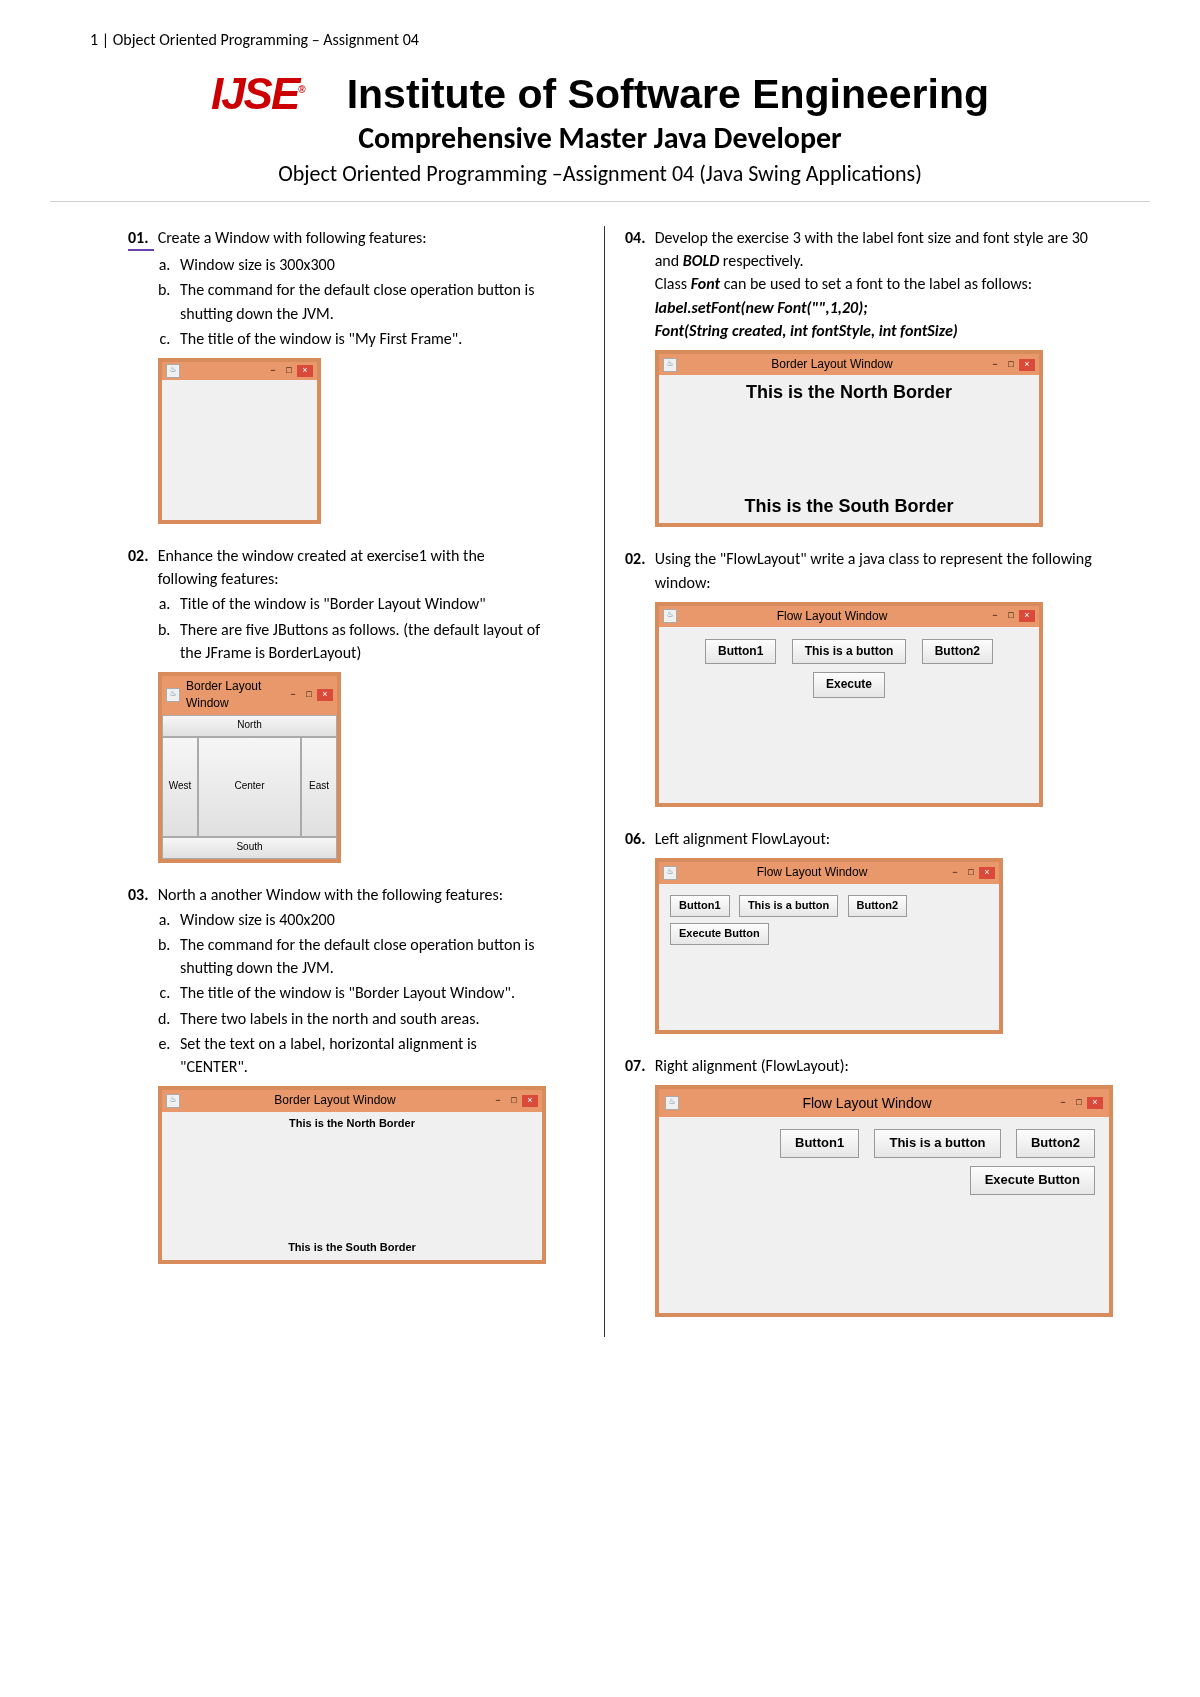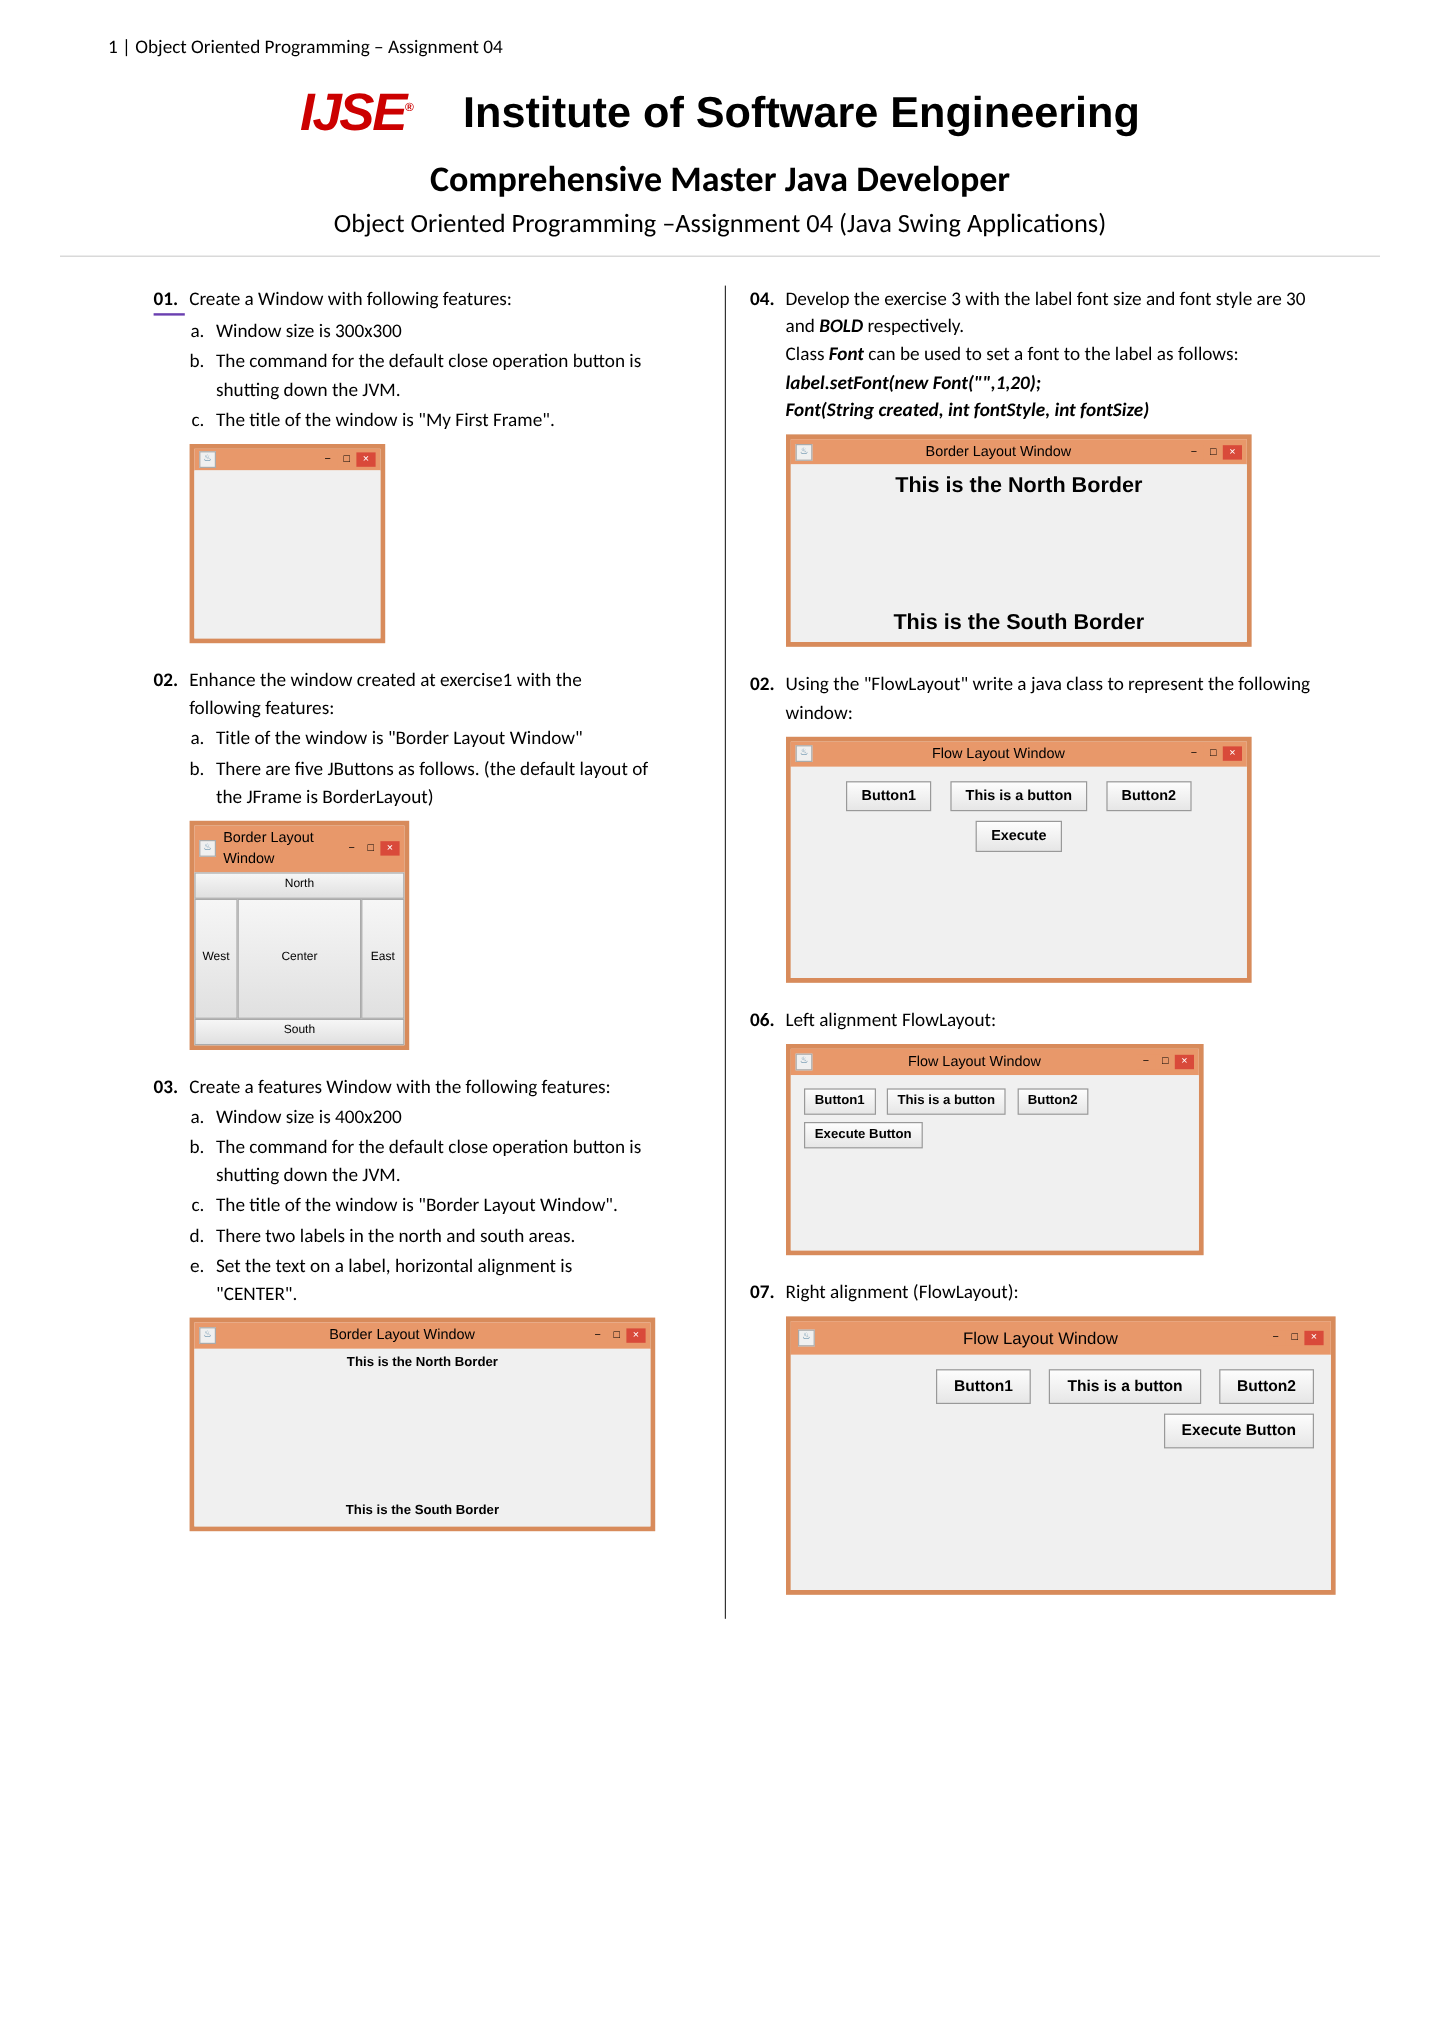--- a/index.html
+++ b/index.html
@@ -20,40 +20,40 @@
   }
   .title-block {
     text-align: center;
     margin-bottom: 10px;
   }
   .logo-row {
     display: flex;
     align-items: center;
     justify-content: center;
     gap: 41px;
-    margin-bottom: 12px;
+    margin-bottom: 0;
   }
   .ijse-logo {
     font-family: Arial, sans-serif;
     font-size: 44px;
     font-weight: 900;
     color: #c00;
     letter-spacing: -2px;
     font-style: italic;
     position: relative;
   }
   .ijse-logo .reg {
     font-size: 10px;
     vertical-align: super;
     font-style: normal;
     letter-spacing: 0;
   }
   .inst-title {
     font-family: Arial, sans-serif;
-    font-size: 36px;
+    font-size: 41px;
     font-weight: 900;
     letter-spacing: 0;
   }
   .sub-title {
     font-size: 30px;
     font-weight: bold;
   }
   .course-line {
     font-size: 22px;
     margin-top: 4px;
@@ -313,21 +313,21 @@
             <div class="bcell bw">West</div>
             <div class="bcell bc">Center</div>
             <div class="bcell be">East</div>
             <div class="bcell bs">South</div>
           </div>
         </div>
       </div>
 
       <div class="q">
         <span class="q-num">03.</span>
-        <span class="q-text">Create a features Window with the following features:</span>
+        <span class="q-text">North a another Window with the following features:</span>
         <ol class="sub">
           <li>Window size is 400x200</li>
           <li>The command for the default close operation button is shutting down the JVM.</li>
           <li>The title of the window is "Border Layout Window".</li>
           <li>There two labels in the north and south areas.</li>
           <li>Set the text on a label, horizontal alignment is "CENTER".</li>
         </ol>
         <div class="swing-win win-400a">
           <div class="swing-titlebar">
             <span class="java-icon">♨</span>

